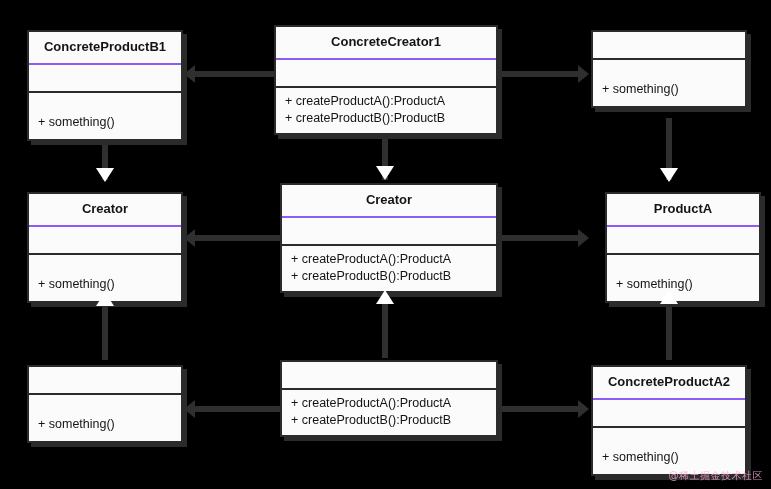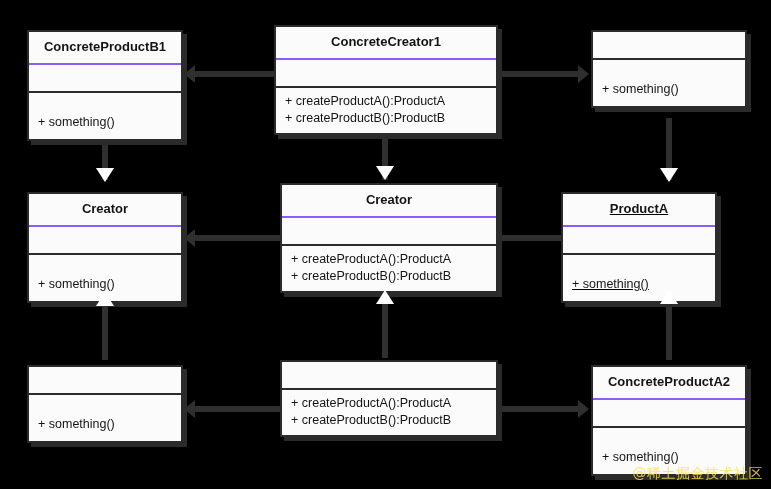--- a/index.html
+++ b/index.html
@@ -102,22 +102,22 @@
     border-bottom: 9px solid transparent;
     border-left: 11px solid #2f2f2f;
     z-index: 4;
   }
 
   
   #watermark {
     position: absolute;
     right: 8px;
     bottom: 6px;
-    color: #fde047;
-    font-size: 14px;
+    color: #f9a8d4;
+    font-size: 10px;
     opacity: 0.82;
     letter-spacing: 0.5px;
     z-index: 9;
     white-space: nowrap;
     font-family: "DejaVu Sans", sans-serif;
   }
 </style>
 </head>
 <body>
 
@@ -193,21 +193,21 @@
 
   <div class="uml-box" style="left:280px; top:183px; width:218px;">
     <div class="uml-title">Creator</div>
     <div class="uml-attrs"></div>
     <div class="uml-methods">
       <div class="uml-method">+ createProductA():ProductA</div>
       <div class="uml-method">+ createProductB():ProductB</div>
     </div>
   </div>
 
-  <div class="uml-box" style="left:561px; top:192px; width:156px;text-decoration:underline;">
+  <div class="uml-box" style="left:605px; top:192px; width:156px;">
     <div class="uml-title">ProductA</div>
     <div class="uml-attrs"></div>
     <div class="uml-methods single">
       <div class="uml-method">+ something()</div>
     </div>
   </div>
 
   <div class="uml-box" style="left:27px; top:365px; width:156px;">
     <div class="uml-attrs"></div>
     <div class="uml-methods single">

